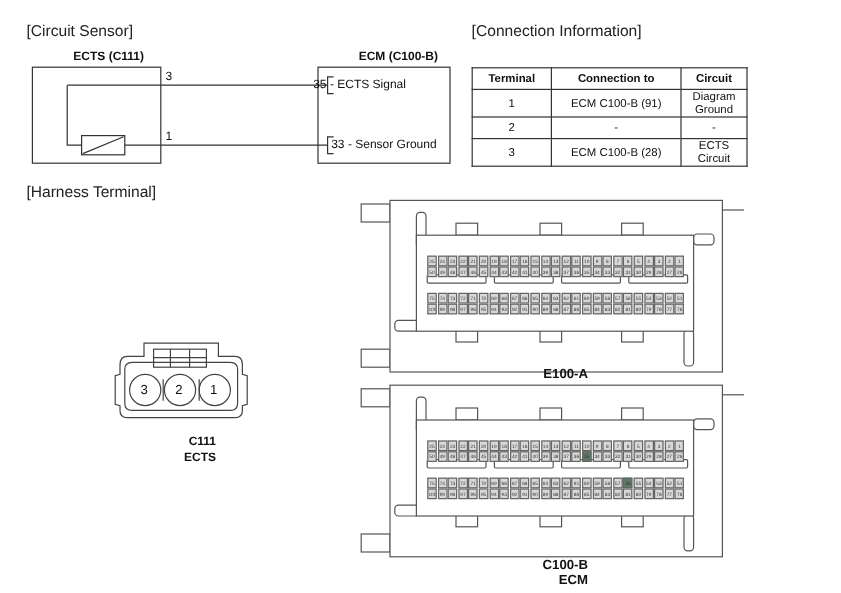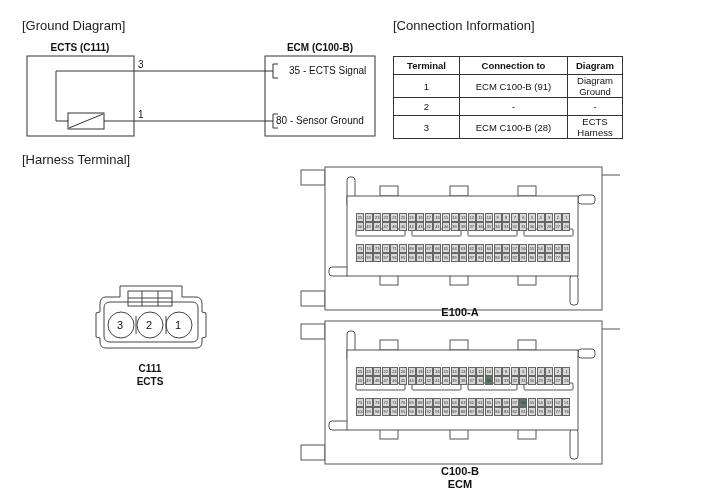--- a/index.html
+++ b/index.html
@@ -1,78 +1,78 @@
 <!DOCTYPE html>
 <html><head>
 <meta charset="utf-8">
 <style>
   html, body { margin:0; padding:0; background:#fff; }
   body { width:701px; height:494px; position:relative; overflow:hidden;
          font-family:"Liberation Sans", sans-serif; color:#111; }
   .section-title { position:absolute; font-size:13px; color:#222; }
-  .bold-label { position:absolute; font-size:10px; font-weight:bold; text-align:center; }
+  .bold-label { position:absolute; font-size:10px; font-weight:bold; text-align:right; }
   .pin-label { position:absolute; font-size:10px; }
   svg { position:absolute; left:0; top:0; }
   table.conn { position:absolute; left:393px; top:56px; width:230px; border-collapse:collapse; font-size:9.5px; }
   table.conn th, table.conn td { border:1px solid #333; text-align:center; height:17px; padding:0; }
   table.conn th { font-weight:bold; }
   .pin-cell { position:absolute; width:8px; height:7px; border:1px solid #666; background:#d8d8d8;
               font-size:4px; line-height:7px; text-align:center; color:#333; box-sizing:content-box; overflow:hidden; }
   .pin-cell.hl { background:#5e7a66; }
 </style>
 </head>
 <body>
 
-<div class="section-title" style="left:22px;top:18px;">[Ground Diagram]</div>
+<div class="section-title" style="left:22px;top:18px;">[Circuit Sensor]</div>
 <div class="section-title" style="left:393px;top:18px;">[Connection Information]</div>
 <div class="section-title" style="left:22px;top:152px;">[Harness Terminal]</div>
 
 <svg width="701" height="494">
   <g stroke="#333" stroke-width="1" fill="none">
     <rect x="27" y="56" width="107" height="80"></rect>
     <rect x="265" y="56" width="110" height="80"></rect>
     <polyline points="56,71 56,121 68,121"></polyline>
     <rect x="68" y="113" width="36" height="16"></rect>
     <line x1="69" y1="128" x2="103" y2="114"></line>
     <line x1="104" y1="121" x2="273" y2="121"></line>
     <line x1="56" y1="71" x2="273" y2="71"></line>
     <polyline points="278,64 273,64 273,78 278,78"></polyline>
     <polyline points="278,114 273,114 273,128 278,128"></polyline>
   </g>
 </svg>
 <div class="bold-label" style="left:40px;top:42px;width:80px;">ECTS (C111)</div>
 <div class="bold-label" style="left:275px;top:42px;width:90px;">ECM (C100-B)</div>
 <div class="pin-label" style="left:138px;top:59px;">3</div>
 <div class="pin-label" style="left:138px;top:109px;">1</div>
-<div class="pin-label" style="left:289px;top:65px;">35 - ECTS Signal</div>
-<div class="pin-label" style="left:276px;top:115px;">80 - Sensor Ground</div>
+<div class="pin-label" style="left:261px;top:65px;">35 - ECTS Signal</div>
+<div class="pin-label" style="left:276px;top:115px;">33 - Sensor Ground</div>
 
 <table class="conn">
   <thead>
     <tr>
       <th style="width:65px;">Terminal</th>
       <th style="width:107px;">Connection to</th>
-      <th>Diagram</th>
+      <th>Circuit</th>
     </tr>
   </thead>
   <tbody>
     <tr>
       <td>1</td>
       <td>ECM C100-B (91)</td>
       <td>Diagram Ground</td>
     </tr>
     <tr>
       <td>2</td>
       <td>-</td>
       <td>-</td>
     </tr>
     <tr>
       <td>3</td>
       <td>ECM C100-B (28)</td>
-      <td>ECTS Harness</td>
+      <td>ECTS Circuit</td>
     </tr>
   </tbody>
 </table>
 
 <svg width="701" height="494">
   <g stroke="#444" stroke-width="1" fill="none">
     <path d="M120,286 L182,286 L182,297 L196,297 Q202,297 202,304 L202,312 L206,313 L206,337 L202,338 L202,342 Q202,348 196,348 L106,348 Q100,348 100,342 L100,338 L96,337 L96,313 L100,312 L100,304 Q100,297 106,297 L120,297 Z"></path>
     <path d="M110,302 L192,302 Q198,302 198,308 L198,336 Q198,342 192,342 L110,342 Q104,342 104,336 L104,308 Q104,302 110,302 Z"></path>
     <rect x="128" y="291" width="44" height="15"></rect>
     <line x1="142" y1="291" x2="142" y2="306"></line>

